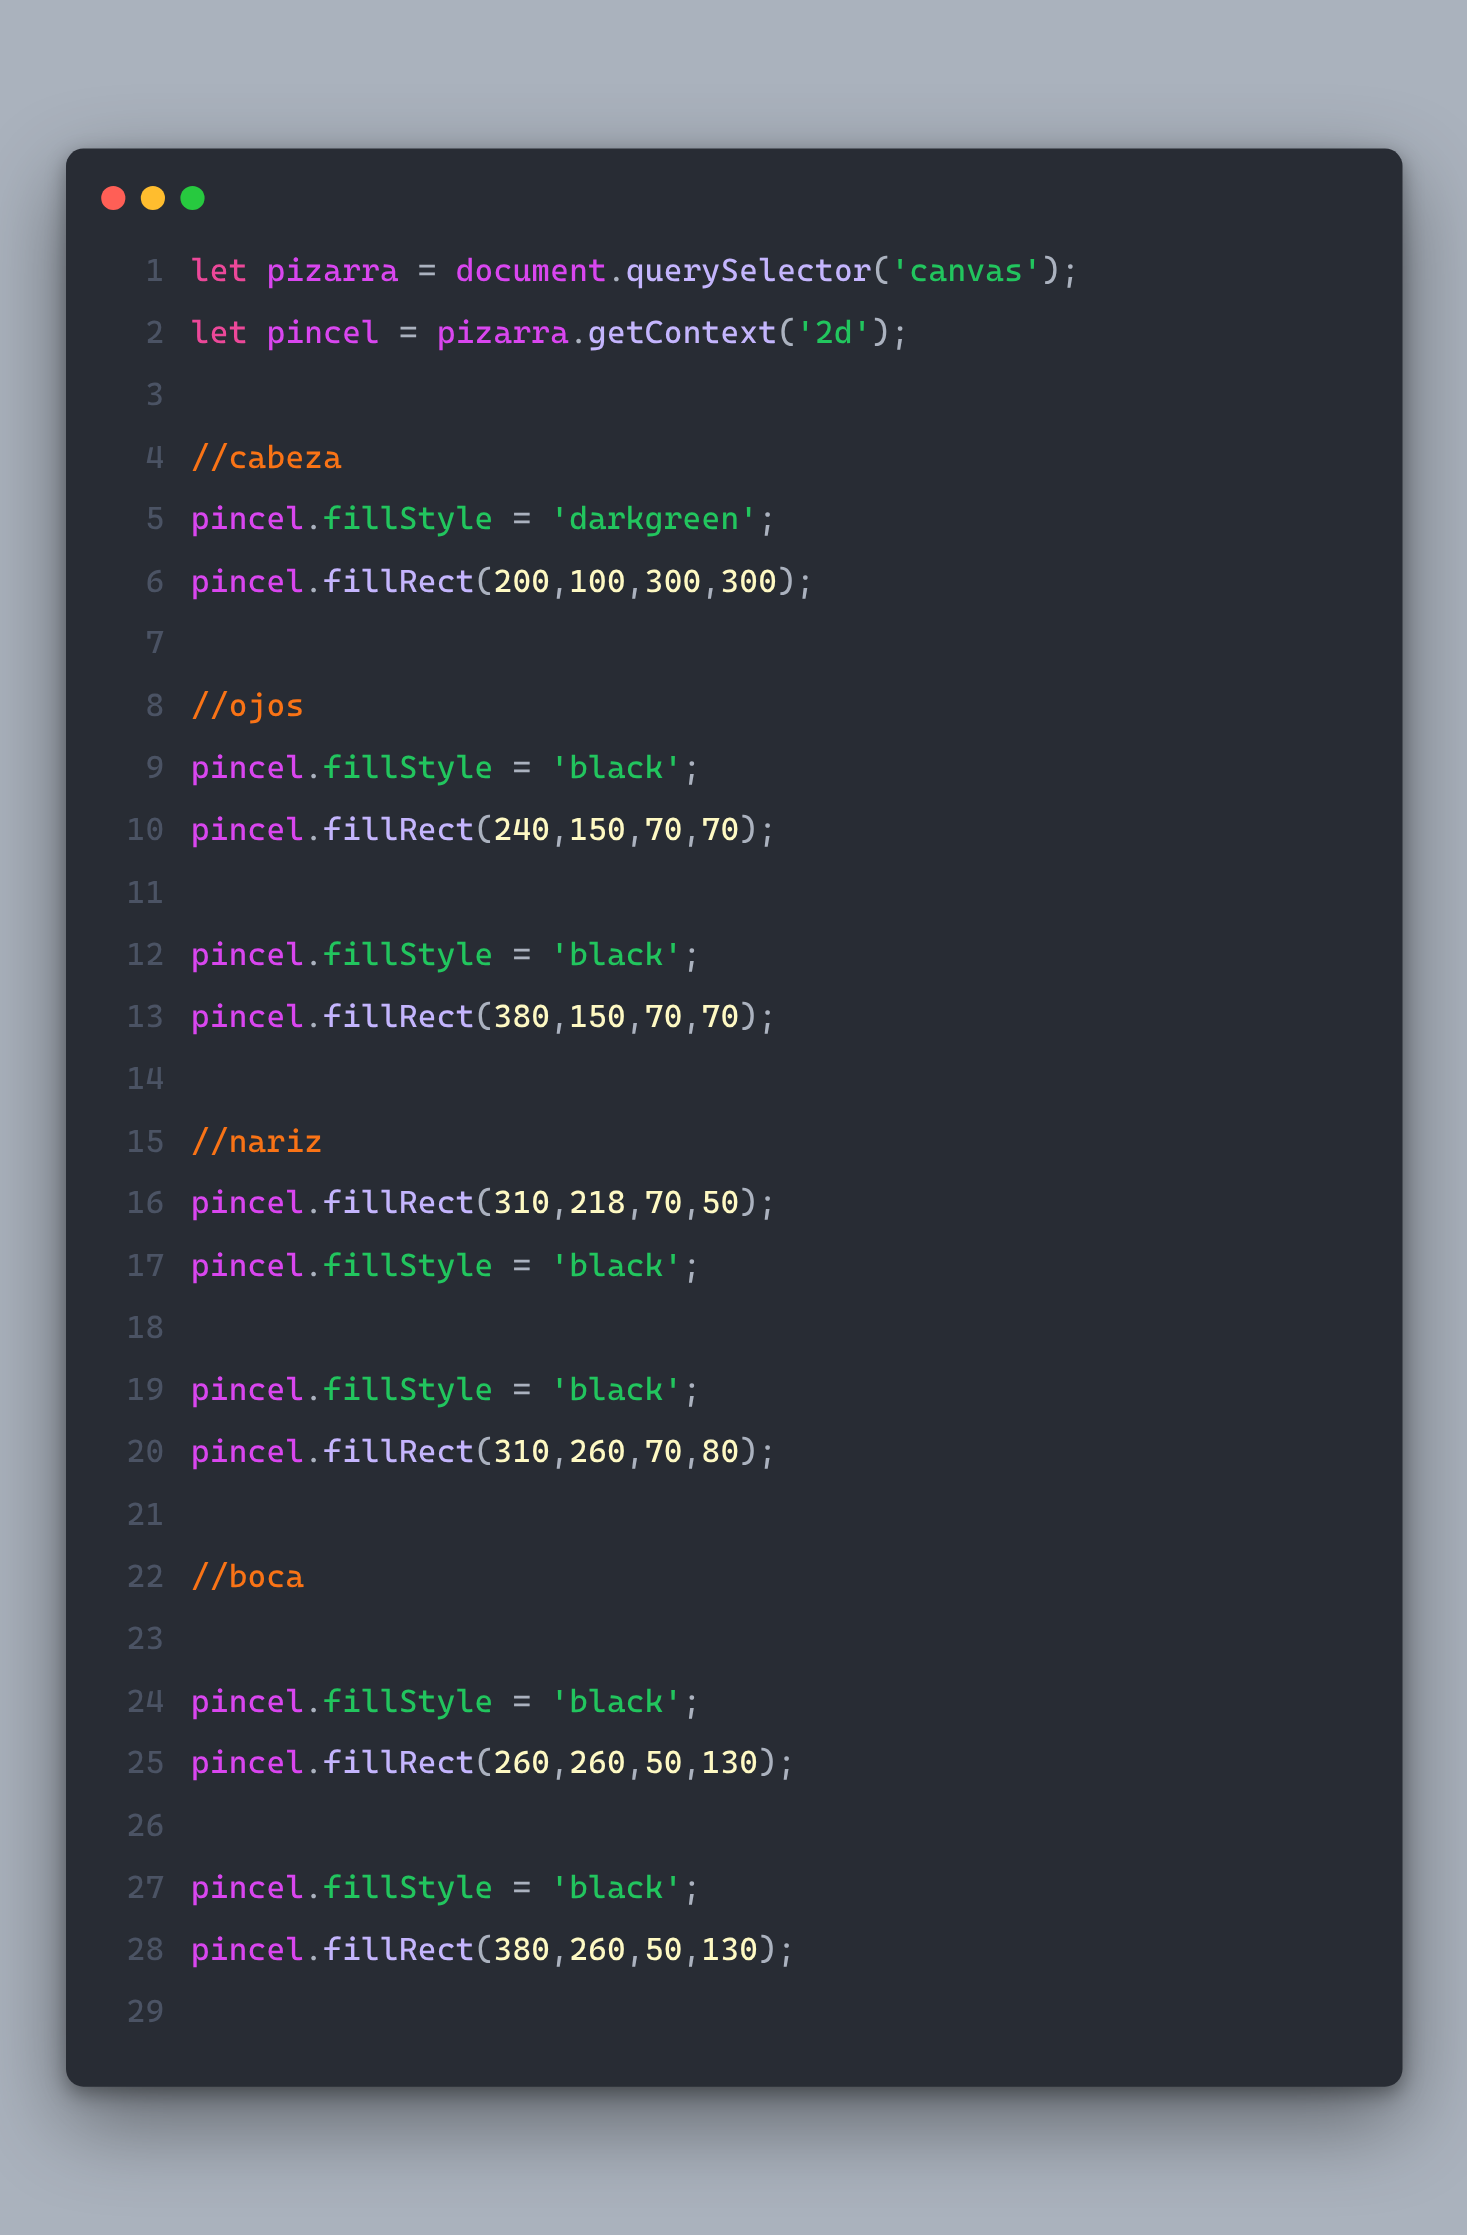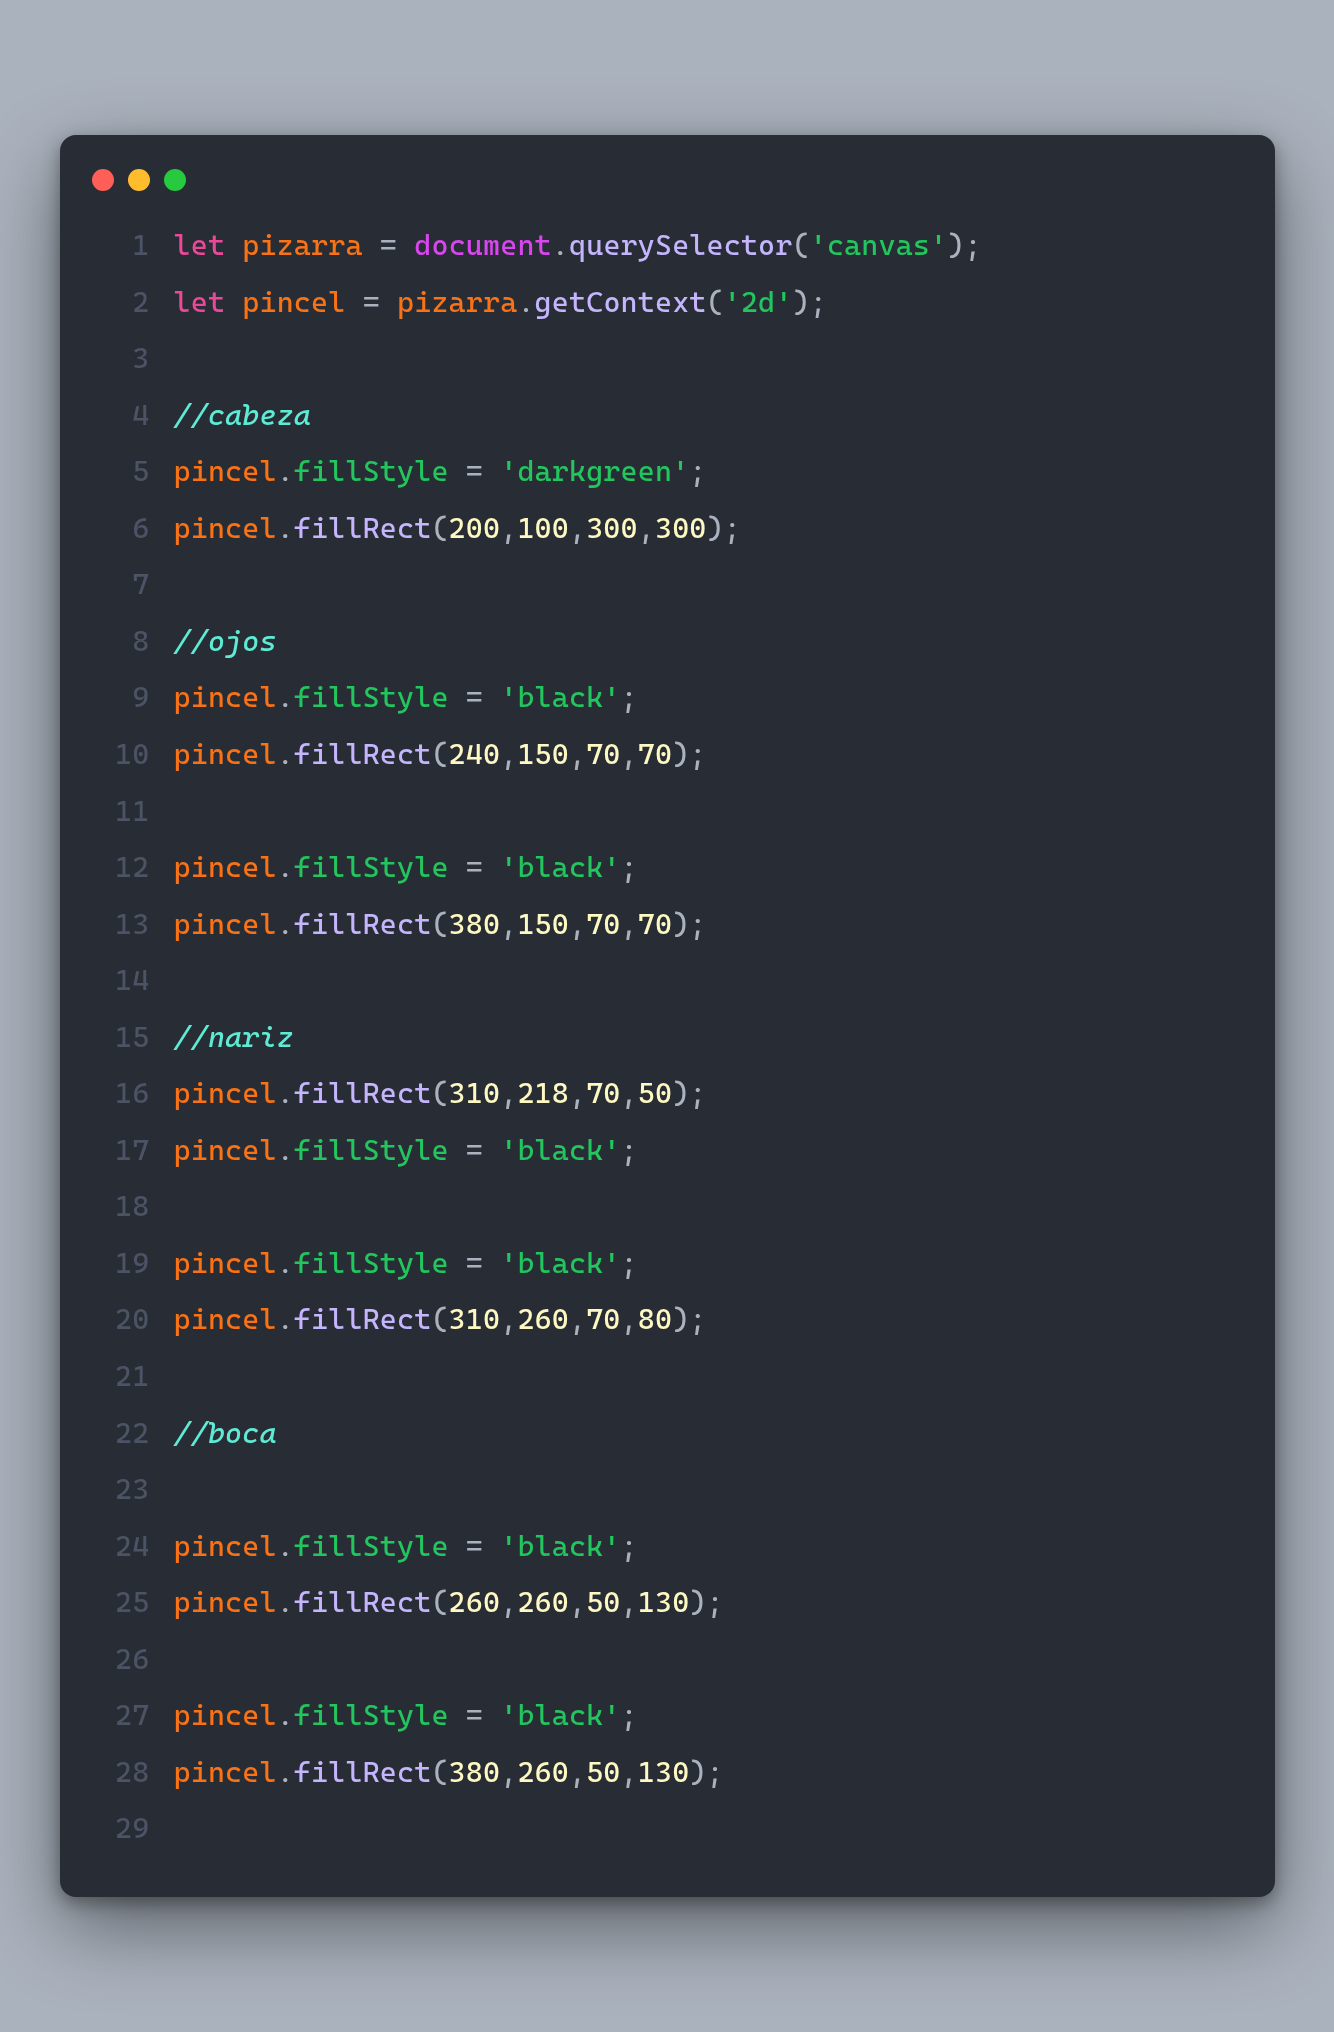--- a/index.html
+++ b/index.html
@@ -39,29 +39,29 @@
   .gutter{
     width:60px;
     text-align:right;
     color:#4b5364;
     padding-right:24px;
     user-select:none;
     flex:0 0 auto;
   }
   .content{color:#abb2bf;flex:0 0 auto}
   .tok-kw{color:#ec4899}
-  .tok-var{color:#f97316}
+  .tok-var{color:#d946ef}
   .tok-prop{color:#22c55e}
   .tok-op{color:#abb2bf}
   .tok-pn{color:#abb2bf}
   .tok-id{color:#d946ef}
   .tok-fn{color:#c4b5fd}
   .tok-str{color:#22c55e}
   .tok-num{color:#fef9c3}
-  .tok-cm{color:#5eead4;font-style:italic}
+  .tok-cm{color:#f97316;}
 </style>
 </head>
 <body>
 
 <div class="window">
   <div class="traffic-lights">
     <div class="dot red"></div>
     <div class="dot yellow"></div>
     <div class="dot green"></div>
   </div>

